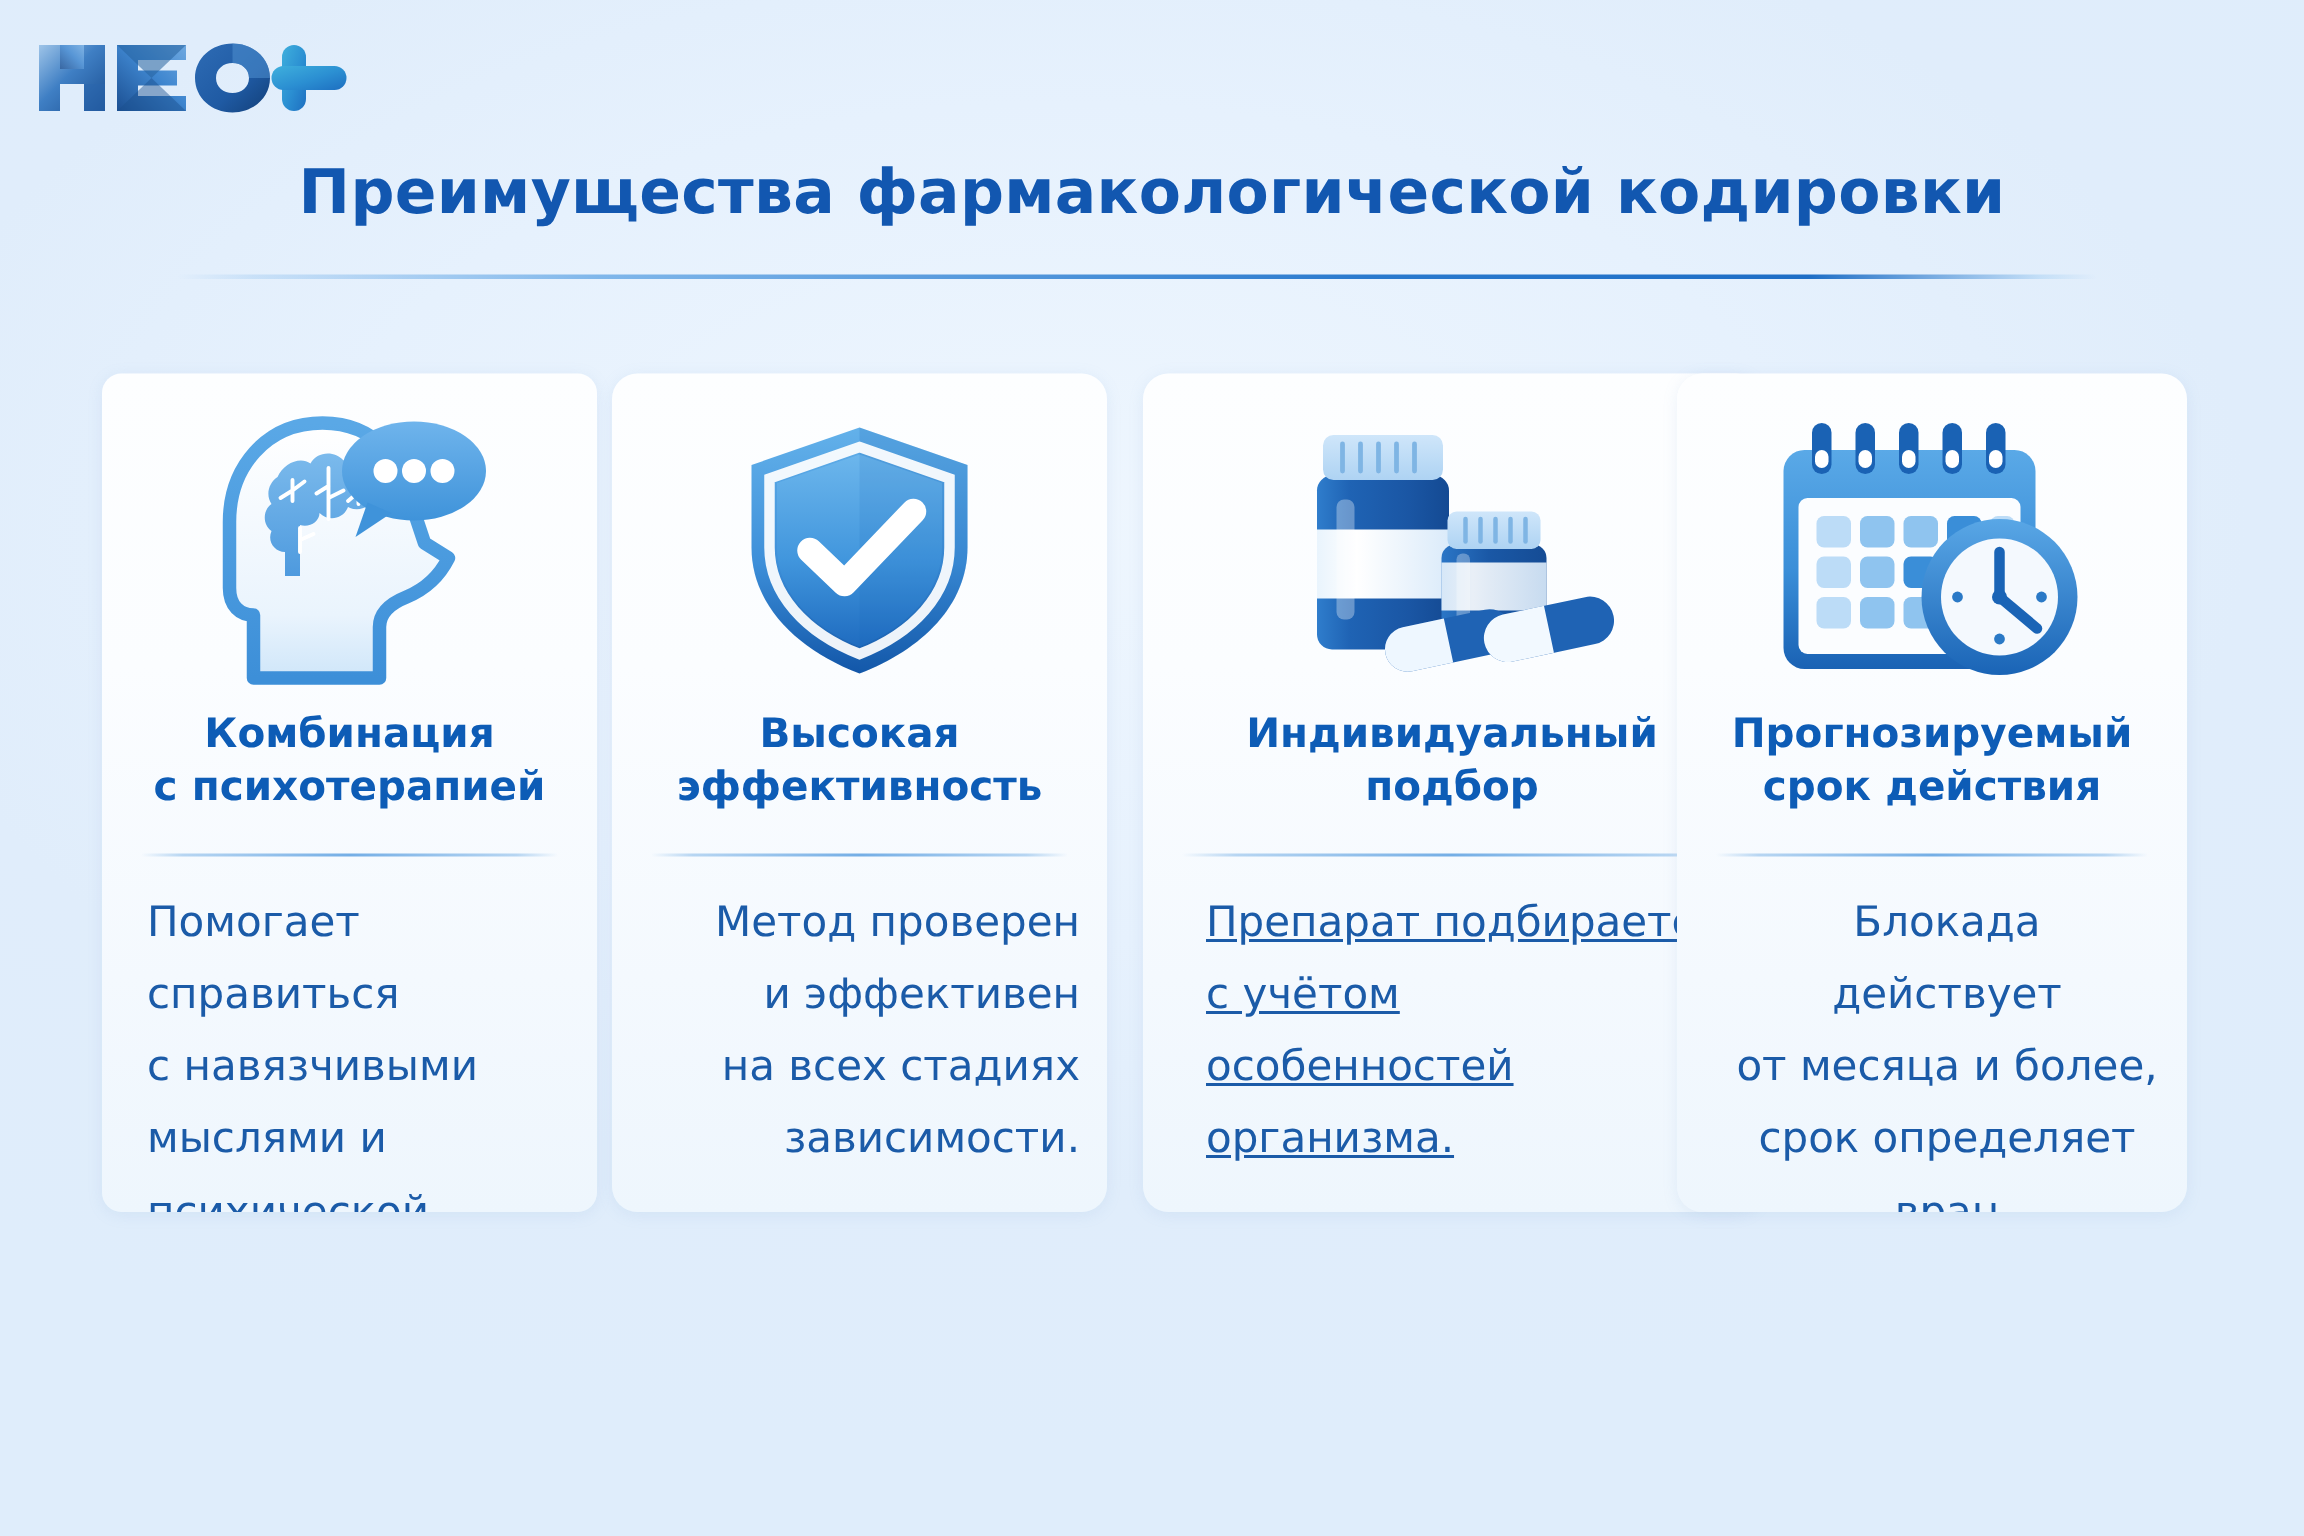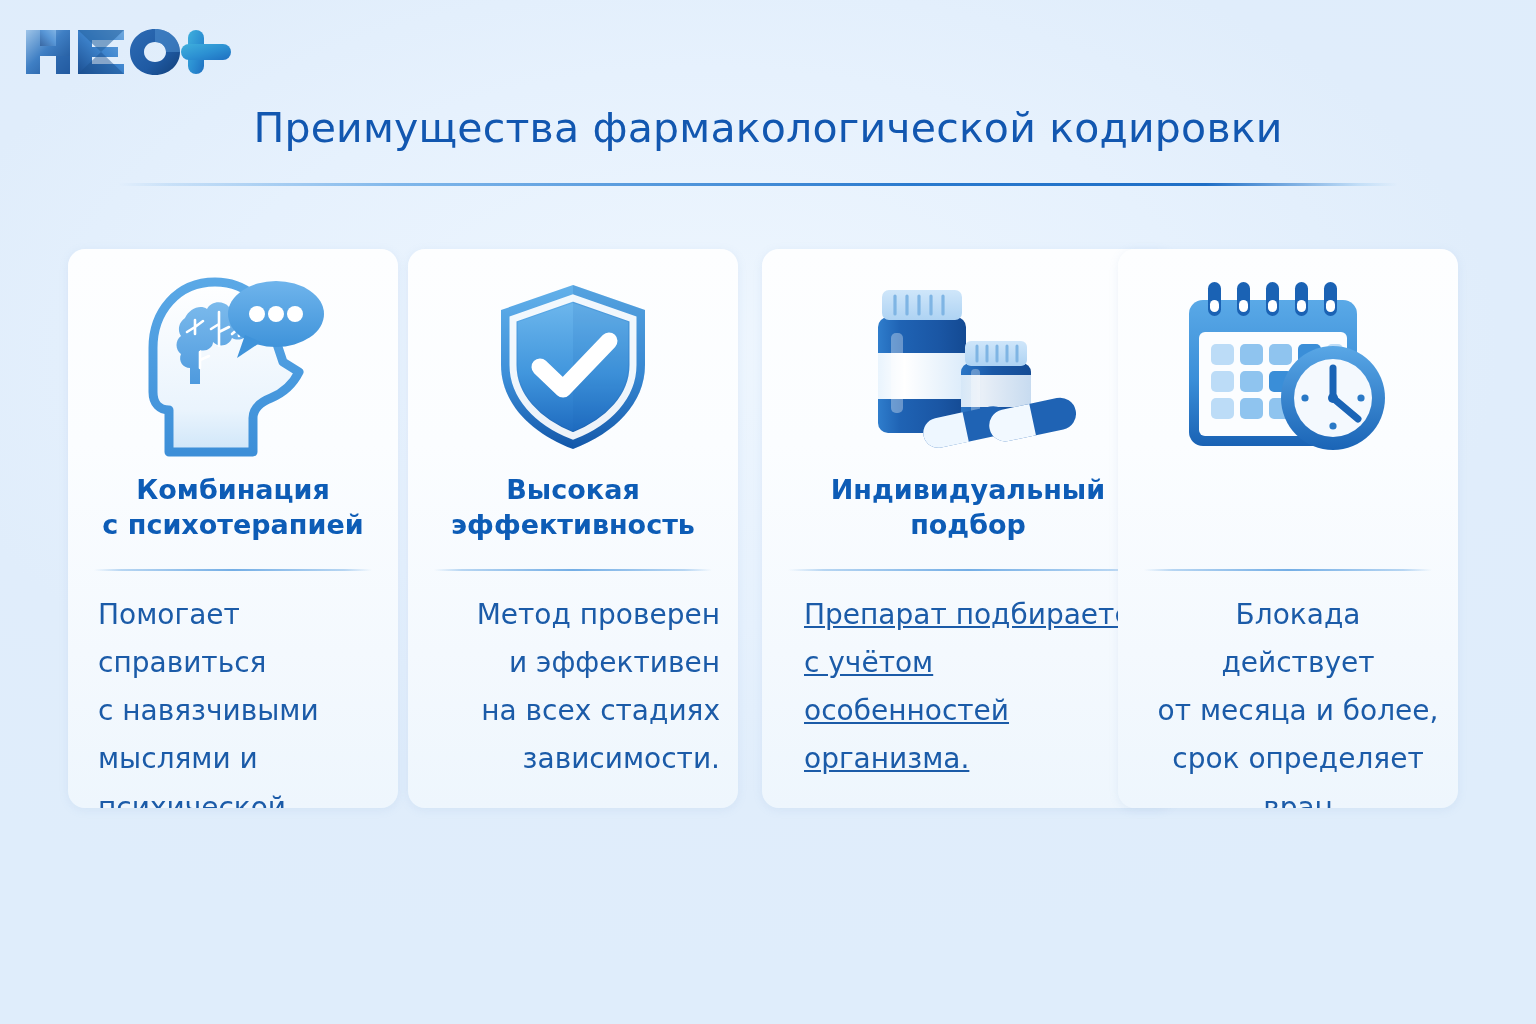--- a/index.html
+++ b/index.html
@@ -32,21 +32,21 @@
   }
 
   
   #title {
     position: absolute;
     left: 0;
     top: 104px;
     width: 1536px;
     text-align: center;
     font-size: 41px;
-    font-weight: normal;
+    font-weight: bold;
     letter-spacing: 0.2px;
     color: #1257b0;
     font-family: "DejaVu Sans", "Liberation Sans", sans-serif;
     white-space: nowrap;
   }
   #title-rule {
     position: absolute;
     left: 118px;
     top: 183px;
     width: 1280px;
@@ -65,21 +65,21 @@
   
   .card {
     position: absolute;
     top: 249px;
     height: 559px;
     border-radius: 17px;
     background: linear-gradient(to bottom, #fdfeff 0%, #fbfdff 35%, #f4f9fe 72%, #eef6fd 100%);
     box-shadow: 0 2px 10px rgba(120,165,210,0.13);
     overflow: hidden;
   }
-  #card-0 { left: 68px;   width: 330px; }
+  #card-0 { left: 68px;   width: 330px; border-radius: 13px; }
   #card-1 { left: 408px;  width: 330px; }
   #card-2 { left: 762px;  width: 412px; }
   #card-3 { left: 1118px; width: 340px; }
 
   .icon-wrap {
     position: absolute;
     left: 0;
     top: 18px;
     width: 100%;
     height: 200px;
@@ -387,20 +387,22 @@
         <circle cx="152" cy="122" r="52" fill="url(#clkG)"></circle>
         <circle cx="152" cy="122" r="39" fill="#f4f9fe"></circle>
         <circle cx="124" cy="122" r="3.6" fill="#2a79c6"></circle>
         <circle cx="180" cy="122" r="3.6" fill="#2a79c6"></circle>
         <circle cx="152" cy="150" r="3.6" fill="#2a79c6"></circle>
         <line x1="152" y1="122" x2="152" y2="92" stroke="#1a64b6" stroke-width="7" stroke-linecap="round"></line>
         <line x1="152" y1="122" x2="177" y2="143" stroke="#1a64b6" stroke-width="7" stroke-linecap="round"></line>
         <circle cx="152" cy="122" r="5" fill="#1a64b6"></circle>
       </svg>
     </div>
+    <div class="card-title" style="white-space:pre-line">Прогнозируемый
+срок действия</div>
     <div class="card-rule"></div>
     <div class="card-body" style="white-space:pre-line">Блокада действует
 от месяца и более,
 срок определяет вран
 совместно с пациентом.</div>
   </div>
 
 </div>
 
 </body></html>

